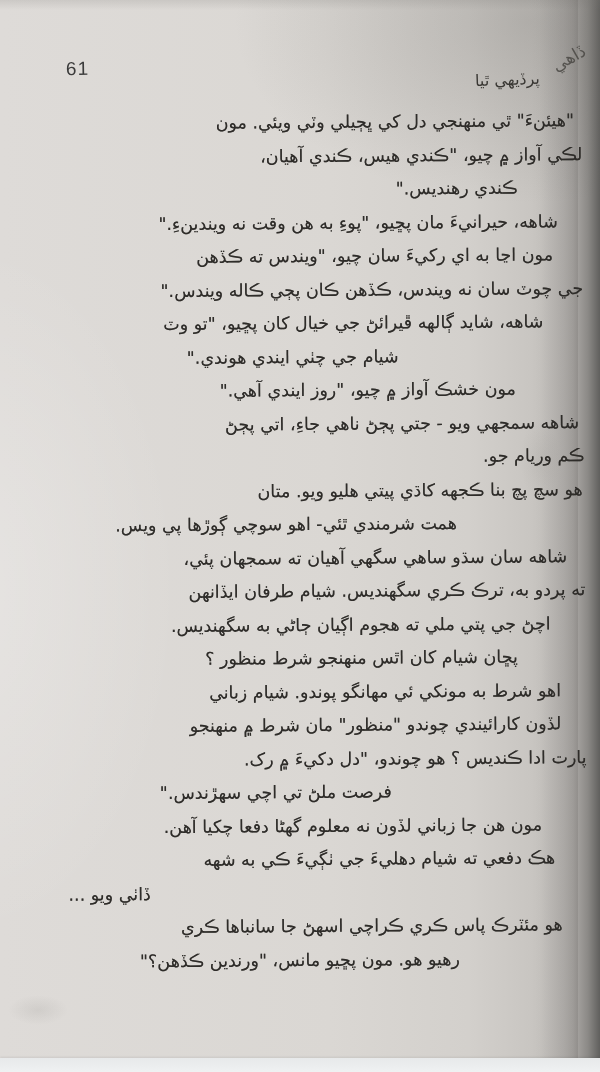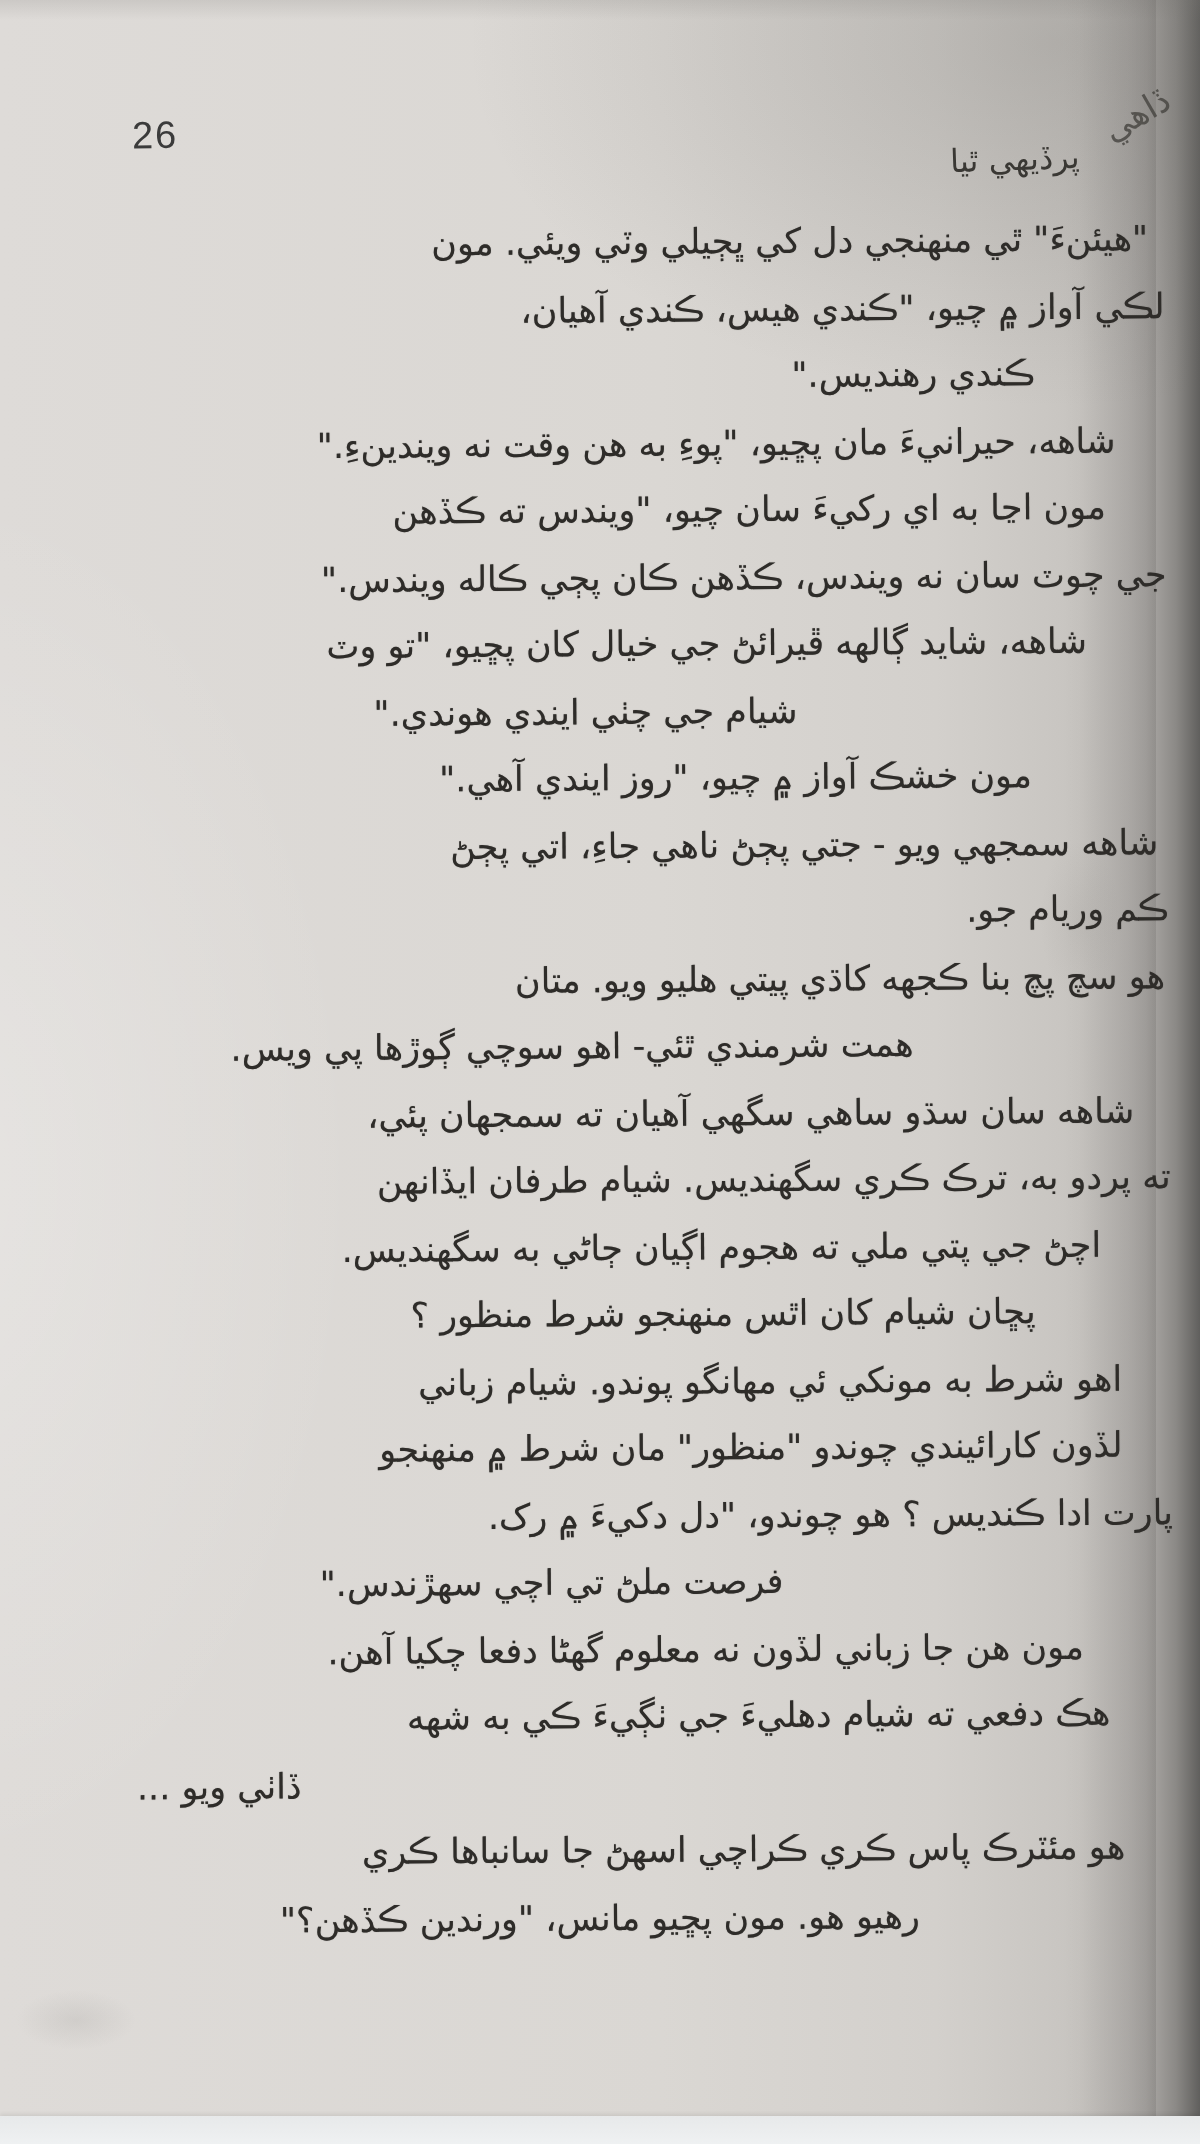--- a/index.html
+++ b/index.html
@@ -64,21 +64,21 @@
   }
 </style>
 </head>
 <body>
 
 <div class="page">
   <div class="fold-shadow"></div>
   <div class="smudge-a"></div>
   <div class="smudge-b"></div>
 
-  <div class="page-number">26</div>
+  <div class="page-number">61</div>
 
   <div class="running-head">پرڏيهي ٿيا</div>
   <div class="head-stamp">ڏاهي</div>
 
   <div class="body-text">
       <div class="line" style="padding-right: 8px;">"هيئنءَ" ٿي منهنجي دل کي ڀڄيلي وٽي ويئي. مون</div>
       <div class="line" style="padding-right: 0px;">لڪي آواز ۾ چيو، "ڪندي هيس، ڪندي آهيان،</div>
       <div class="line" style="padding-right: 65px;">ڪندي رهنديس."</div>
       <div class="line" style="padding-right: 25px;">شاهه، حيرانيءَ مان پڇيو، "پوءِ به هن وقت نه ويندينءِ."</div>
       <div class="line" style="padding-right: 30px;">مون اڃا به اي رکيءَ سان چيو، "ويندس ته ڪڏهن</div>

